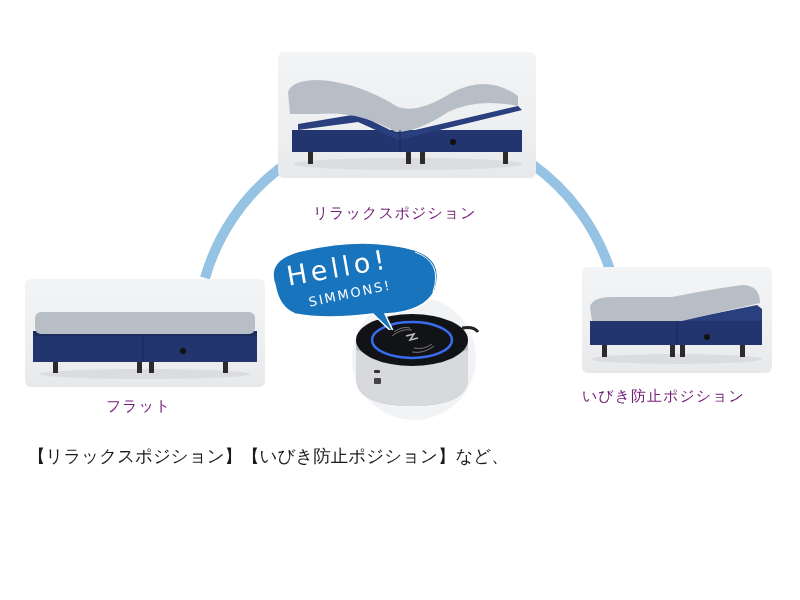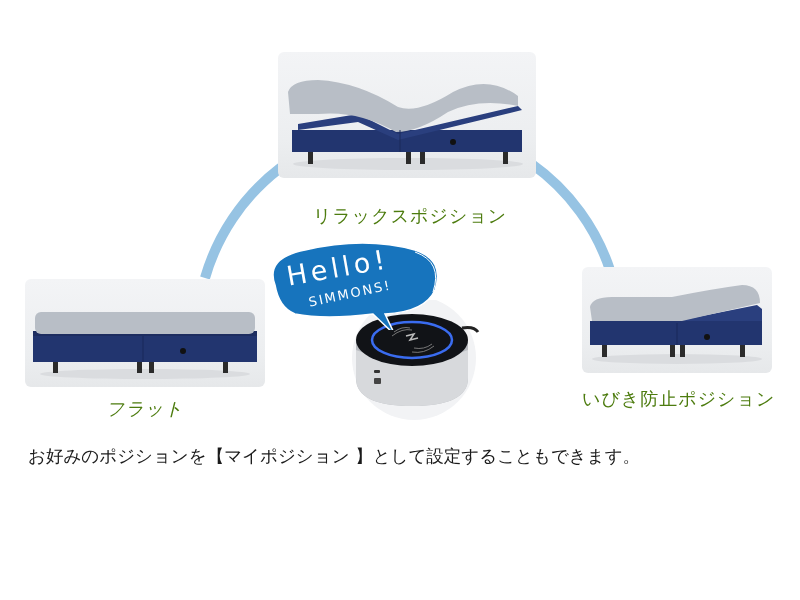--- a/index.html
+++ b/index.html
@@ -7,21 +7,21 @@
       width: 800px; height: 600px; background: #ffffff; position: relative; overflow: hidden;
       font-family: "DejaVu Sans", "Liberation Sans", sans-serif; color: #222;
     }
     .arc-svg { position: absolute; left: 0; top: 0; width: 800px; height: 600px; }
     .card {
       position: absolute; background: #eef0f2; border-radius: 6px; overflow: hidden;
       background: linear-gradient(180deg, #f3f4f6 0%, #eceef0 70%, #e6e8ea 100%);
     }
     .card svg { position: absolute; left: 0; top: 0; width: 100%; height: 100%; }
     .label {
-      position: absolute; font-size: 18px; color: #4d7c0f; letter-spacing: 1px; white-space: nowrap;
+      position: absolute; font-size: 15px; color: #701a75; letter-spacing: 1px; white-space: nowrap;
     }
     .device { position: absolute; left: 344px; top: 300px; width: 136px; height: 120px; }
     .bubble { position: absolute; left: 265px; top: 240px; width: 180px; height: 90px; }
     .desc { position: absolute; left: 28px; top: 440px; width: 770px; font-size: 17.5px; line-height: 33px; color: #1a1a1a; }
     .desc div { white-space: nowrap; }
   </style>
 </head>
 <body>
 
 <svg class="arc-svg" viewBox="0 0 800 600">
@@ -51,21 +51,21 @@
     <rect x="112" y="80" width="5" height="14" fill="#2b2b2b"></rect>
     <rect x="124" y="80" width="5" height="14" fill="#2b2b2b"></rect>
     <rect x="198" y="80" width="5" height="14" fill="#2b2b2b"></rect>
     <rect x="8" y="55" width="224" height="28" fill="#22356f"></rect>
     <rect x="8" y="52" width="224" height="5" fill="#1d2d60"></rect>
     <rect x="10" y="33" width="220" height="22" rx="6" fill="#b8bec6"></rect>
     <line x1="118" y1="57" x2="118" y2="83" stroke="#18285a" stroke-width="1"></line>
     <circle cx="158" cy="72" r="3" fill="#111"></circle>
   </svg>
 </div>
-<div class="label" style="left:106px; top:397px;font-style:italic;">フラット</div>
+<div class="label" style="left:106px; top:397px;">フラット</div>
 
 <div class="card" style="left:582px; top:267px; width:190px; height:106px;">
   <svg viewBox="0 0 190 106">
     <ellipse cx="95" cy="92" rx="85" ry="5" fill="#dadcdf"></ellipse>
     <rect x="20" y="76" width="5" height="14" fill="#2b2b2b"></rect>
     <rect x="88" y="76" width="5" height="14" fill="#2b2b2b"></rect>
     <rect x="98" y="76" width="5" height="14" fill="#2b2b2b"></rect>
     <rect x="158" y="76" width="5" height="14" fill="#2b2b2b"></rect>
     <rect x="8" y="54" width="172" height="24" fill="#22356f"></rect>
     <path d="M 95 54 L 175 38 L 180 42 L 180 54 Z" fill="#2a3f7e"></path>
@@ -93,14 +93,14 @@
 </svg>
 
 <svg class="bubble" viewBox="0 0 180 90">
   <path d="M 10 45 Q 0 18 40 10 Q 100 -4 150 10 Q 180 20 170 50 Q 160 72 120 74 L 130 95 L 108 74 Q 60 80 30 74 Q 14 68 10 45 Z" fill="#1774bd" stroke="#ffffff" stroke-width="1.5"></path>
   <path d="M 150 12 Q 178 22 168 52" fill="none" stroke="#ffffff" stroke-width="1"></path>
 </svg>
 <div style="position:absolute; left:286px; top:252px; font-size:27px; color:#fff; letter-spacing:4px; transform:rotate(-10deg); font-family:'DejaVu Sans', sans-serif;">Hello!</div>
 <div style="position:absolute; left:308px; top:286px; font-size:13px; color:#fff; letter-spacing:2px; transform:rotate(-12deg); font-family:'DejaVu Sans', sans-serif;">SIMMONS!</div>
 
 <div class="desc">
-  <div>お好みのポジションを【マイポジション 】として設定することもできます。</div>
+  <div>【リラックスポジション】【いびき防止ポジション】など、</div>
 </div>
 
 </body></html>

